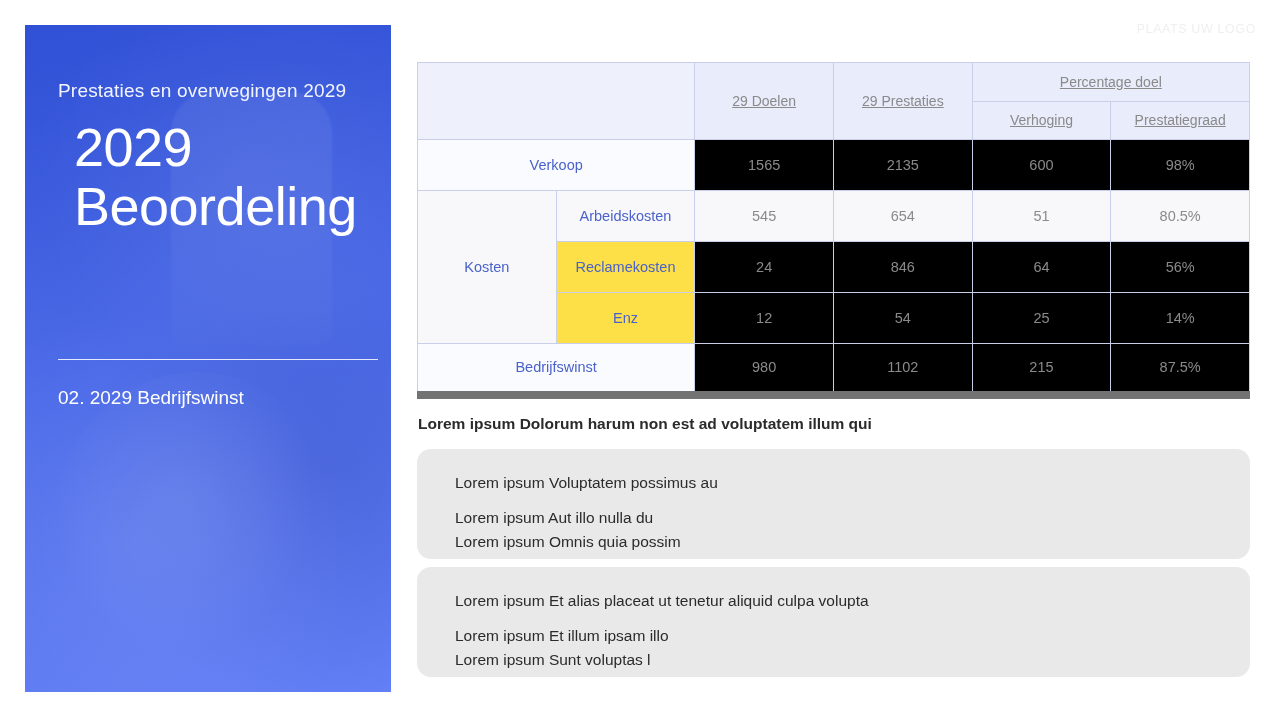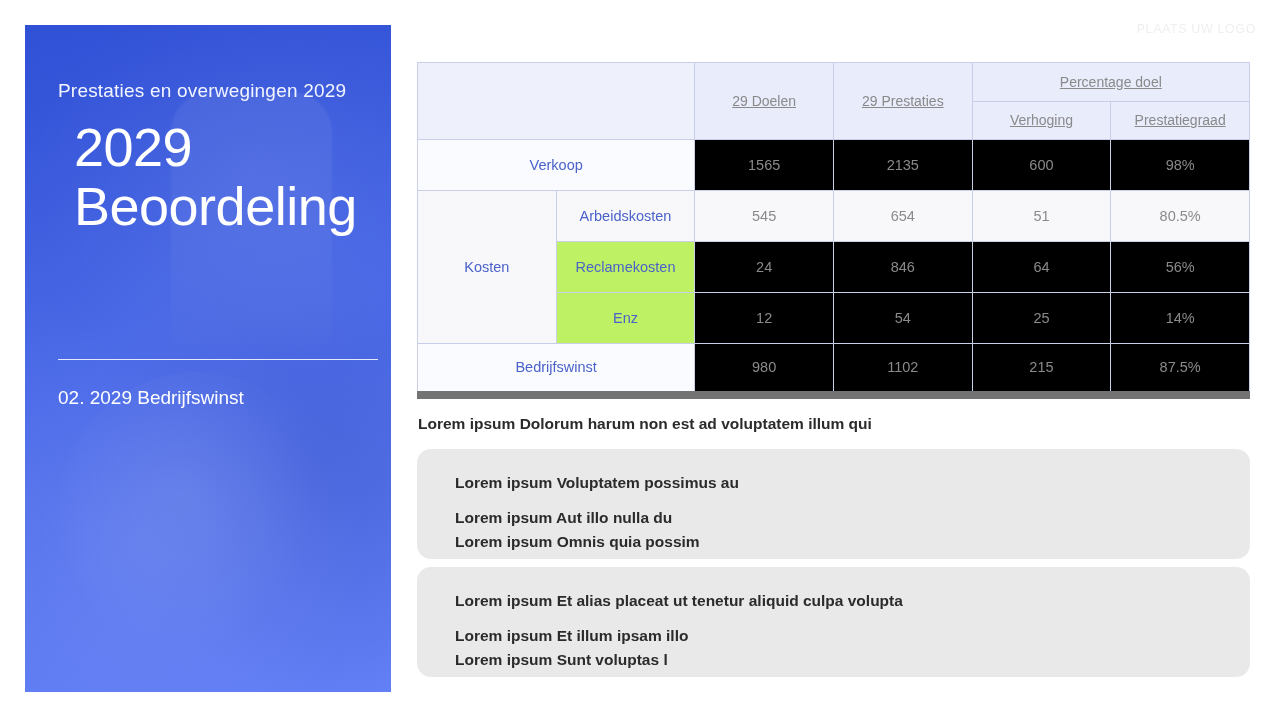--- a/index.html
+++ b/index.html
@@ -133,21 +133,21 @@
     background: #000000;
   }
   tbody td.rowlabel {
     color: #4a62c9;
     font-size: 14.5px;
     background: #fafbfe;
   }
   tbody td.sublabel {
     color: #4a62c9;
     font-size: 14.5px;
-    background: #bef264;
+    background: #fde047;
   }
   tbody tr.band td { background: #f8f8fb; }
   tbody tr:last-child td { border-bottom: 8px solid #737373; text-align: center; }
 
   
   .caption {
     position: absolute;
     left: 418px; top: 415px;
     font-size: 15.5px;
     font-weight: 700;
@@ -158,21 +158,21 @@
     left: 417px;
     width: 833px;
     background: #e9e9e9;
     border-radius: 14px;
     padding: 22px 38px;
   }
   .card.one { top: 449px; height: 110px; }
   .card.two { top: 567px; height: 110px; }
   .card .line {
     font-size: 15.5px;
-    font-weight: 700;
+    font-weight: 400;
     color: #2b2b2b;
     line-height: 1.55;
   }
   .card .line.first { margin-bottom: 11px; }
 </style>
 </head>
 <body>
 
 <div class="slide">
 

